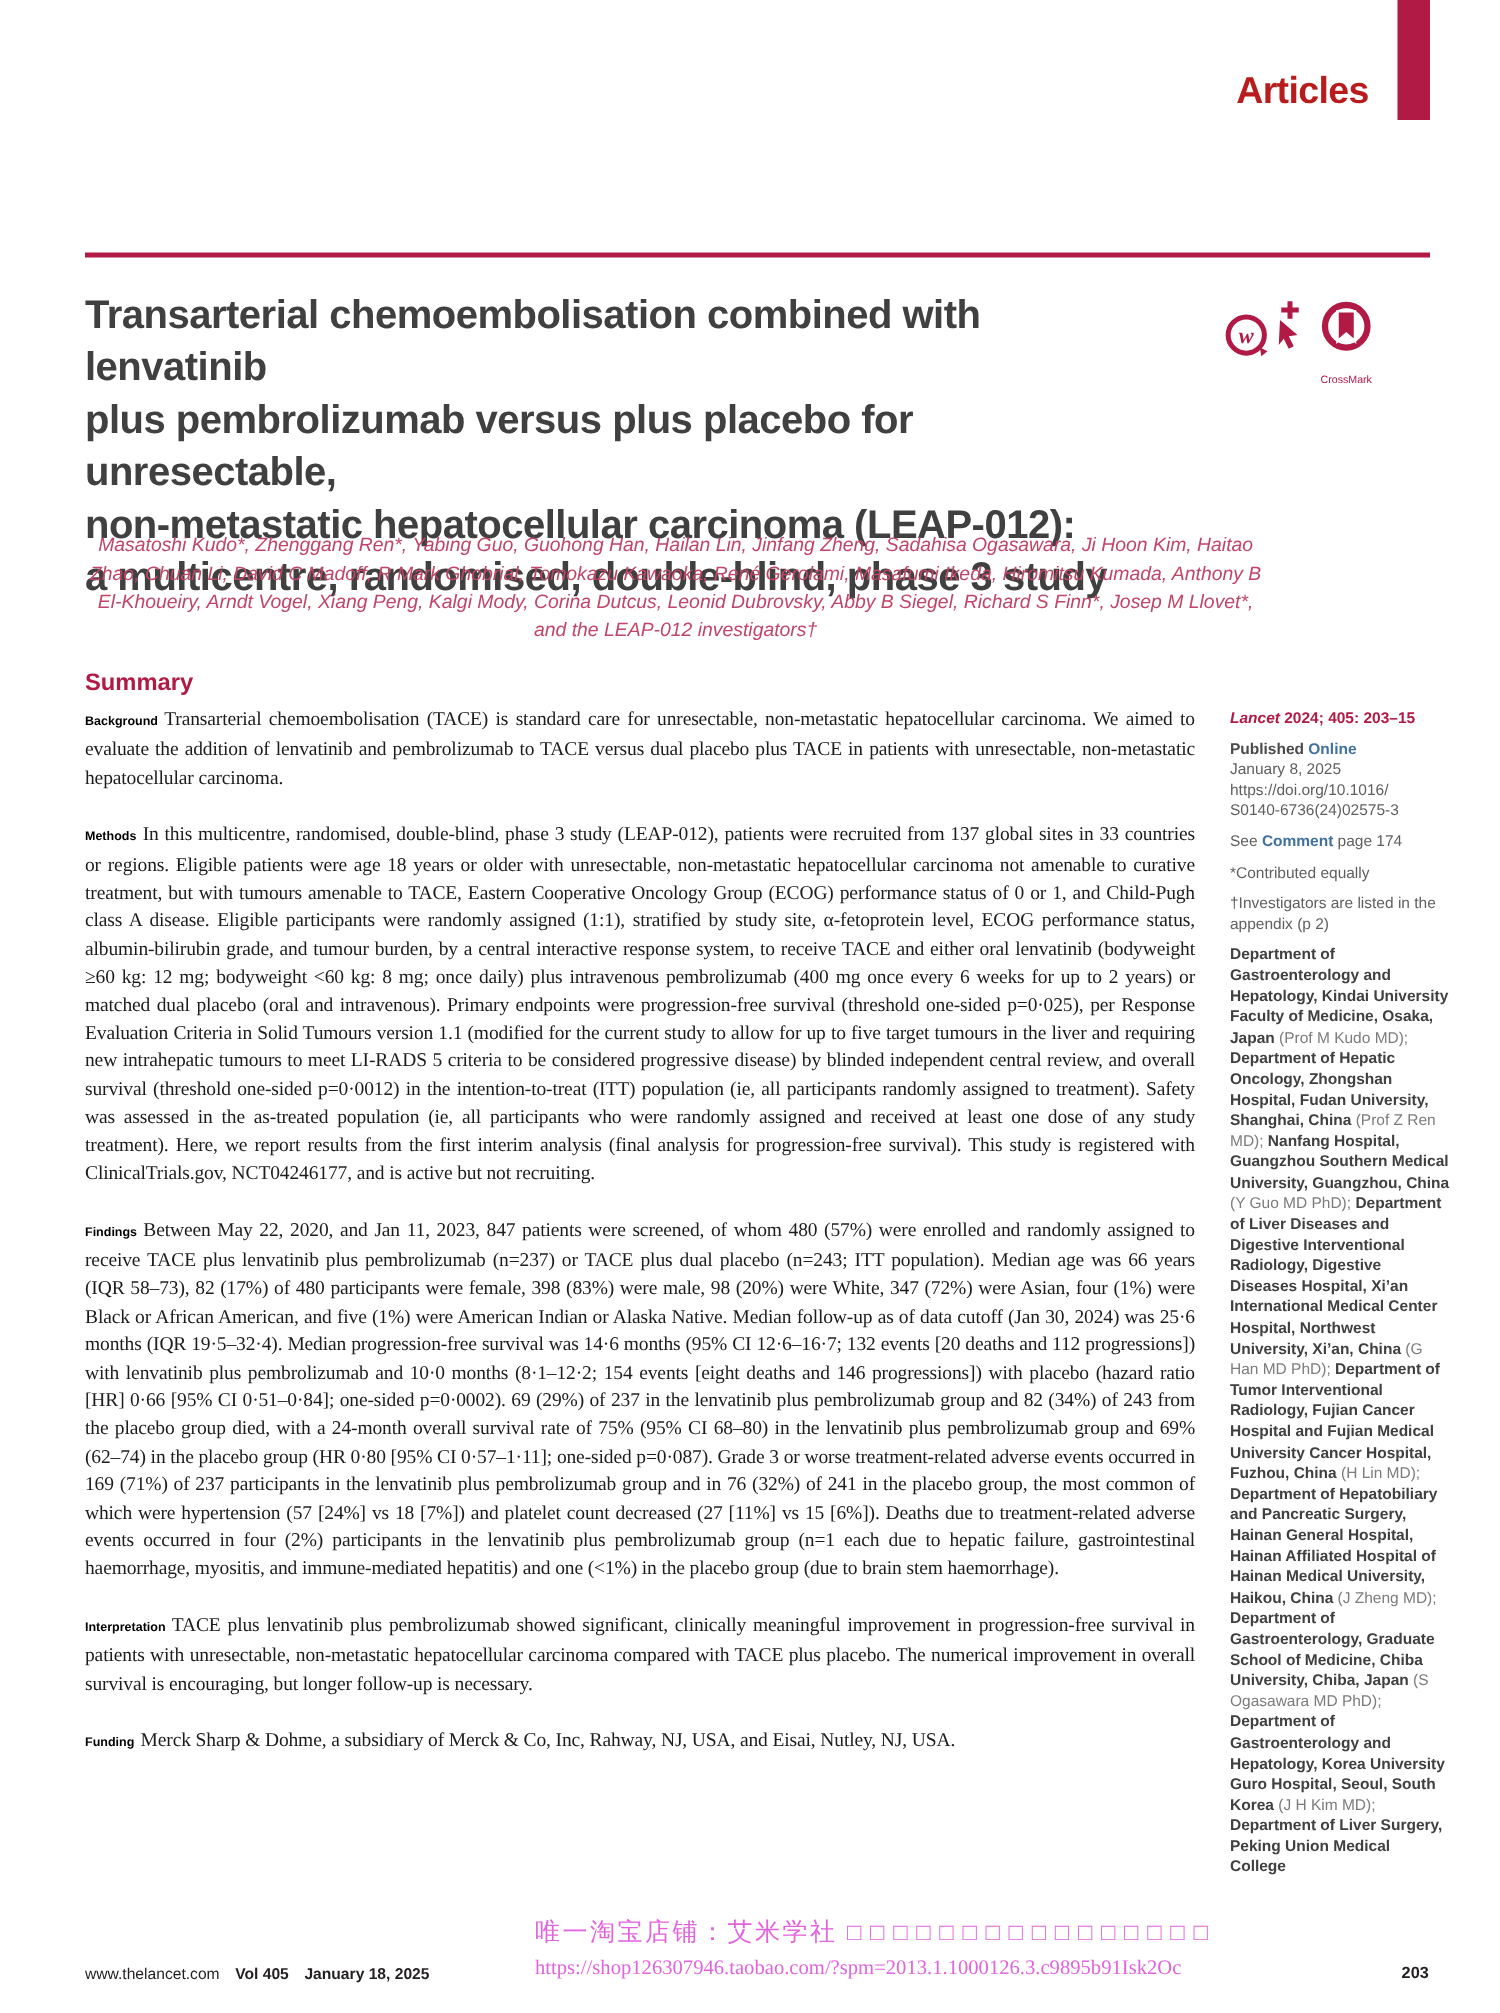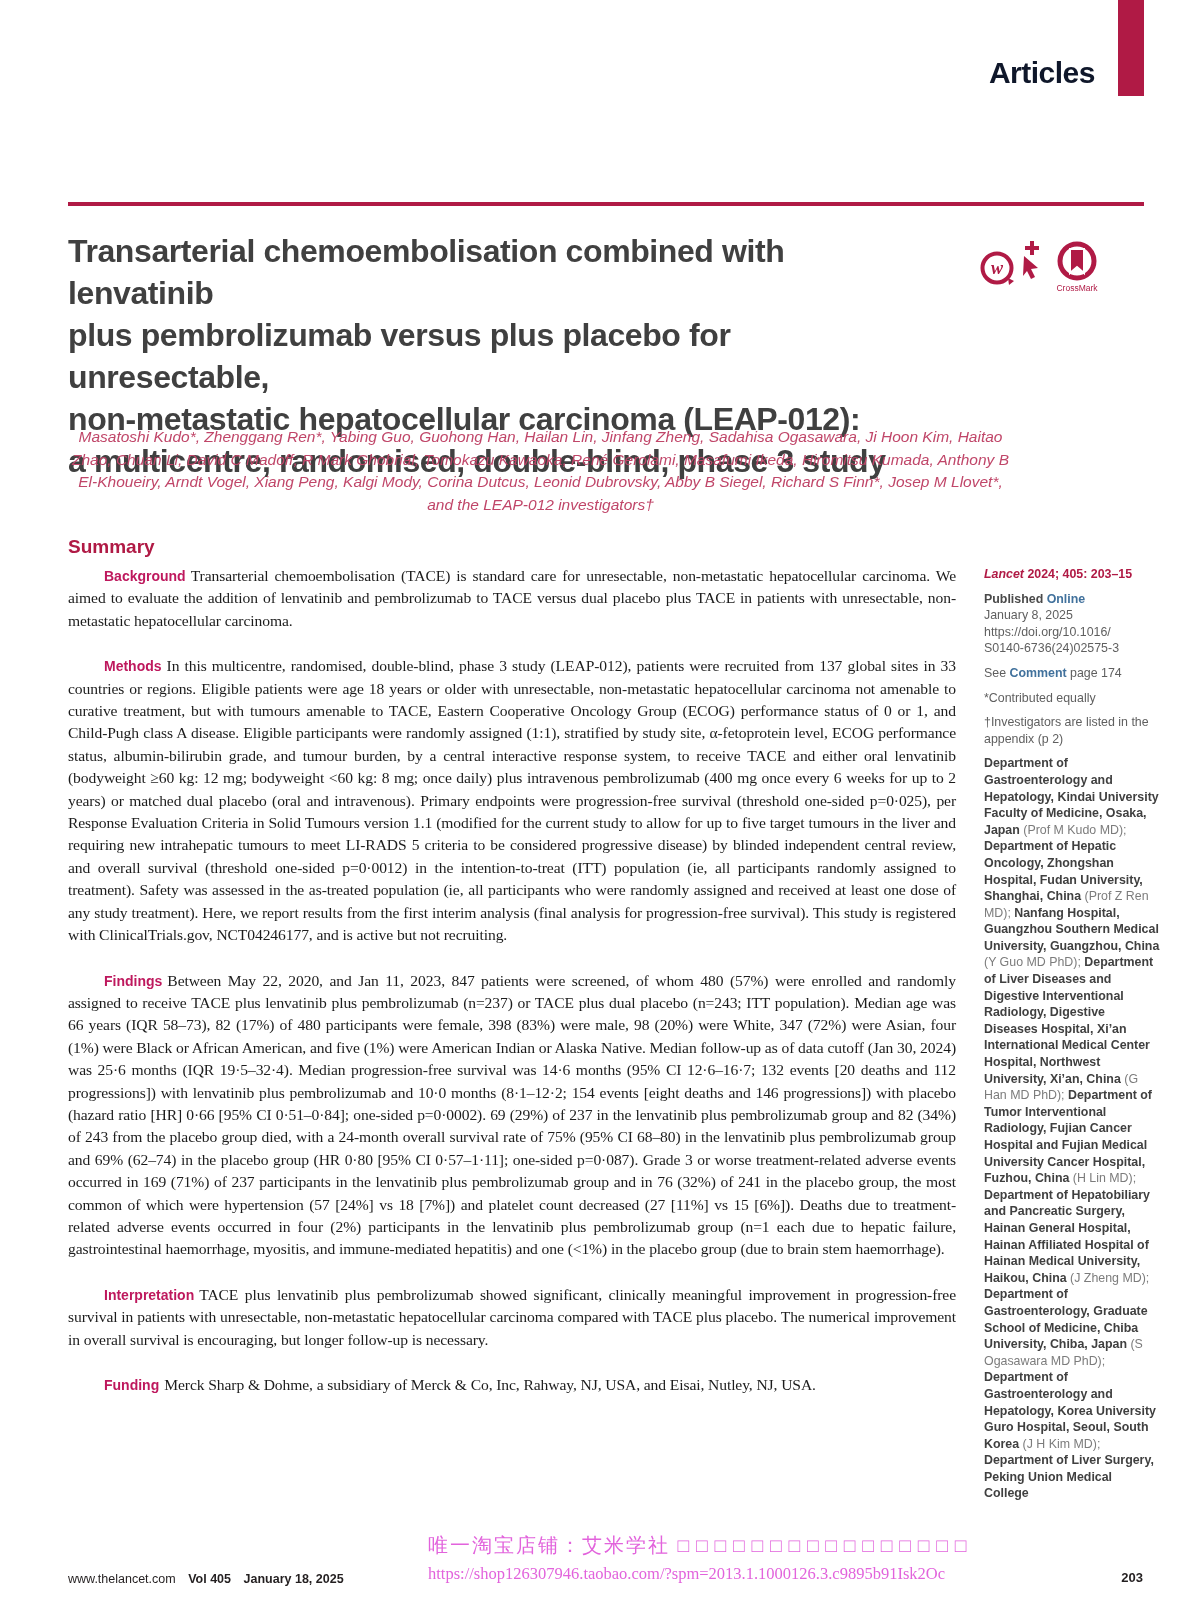--- a/index.html
+++ b/index.html
@@ -5,45 +5,45 @@
   * { margin:0; padding:0; box-sizing:border-box; }
   html,body { background:#ffffff; }
   .page {
     position:relative; width:1200px; height:1610px; background:#ffffff;
     font-family:"Liberation Sans", sans-serif; overflow:hidden;
   }
   
   .corner-bar { position:absolute; left:1118px; top:0; width:26px; height:96px; background:#b01a45; }
   .articles-label {
     position:absolute; right:105px; top:56px; font-size:30px; font-weight:bold;
-    color:#0f172a; letter-spacing:-0.5px;margin-left:16px;
+    color:#b91c1c; letter-spacing:-0.5px;margin-left:16px;
   }
   .red-rule { position:absolute; left:68px; top:202px; width:1076px; height:4px; background:#b01a45; }
   
   .title {
     position:absolute; left:68px; top:230px; width:870px;
     font-size:32px; line-height:42px; font-weight:bold; color:#404040; letter-spacing:-0.4px;
   }
   .title-icons { position:absolute; left:978px; top:240px; width:150px; display:flex; gap:10px; align-items:flex-start; }
-  .crossmark-wrap { display:flex; flex-direction:column; align-items:center; }
+  .crossmark-wrap { display:flex; flex-direction:column; align-items:center;gap:15px; }
   .crossmark-text { font-size:8.5px; color:#b01a45; margin-top:1px; }
   
   .authors {
     position:absolute; left:68px; top:426px; width:945px;
     font-style:italic; color:#c04669; font-size:15.5px; line-height:22.5px;text-align:center;
   }
   
   .main-col { position:absolute; left:68px; top:536px; width:888px; color:#1c1c1c; }
   .summary-heading { font-size:19px; font-weight:bold; color:#b01a45; margin-bottom:7px; }
   .para {
     font-family:"Liberation Serif", serif; font-size:15.6px; line-height:22.4px;
     text-align:justify; margin-bottom:23px; letter-spacing:-0.1px;
   }
-  .lead { font-family:"Liberation Sans", sans-serif; font-weight:bold; color:#be185d;
-          font-size:14px; margin-right:5px; letter-spacing:0;margin-left:36px; }
+  .lead { font-family:"Liberation Sans", sans-serif; font-weight:bold; color:#000000;
+          font-size:10px; margin-right:5px; letter-spacing:0; }
   
   .sidebar { position:absolute; left:972px; top:566px; width:176px; font-size:12.4px; line-height:16.6px;margin-left:12px; }
   .sidebar p { margin-bottom:8px; }
   .citation { color:#b01a45; font-weight:bold; }
   .cit-journal { font-style:italic; }
   .sb-strong { color:#4a4a4a; font-weight:bold; }
   .sb-gray { color:#5f5f5f; }
   .sb-link { color:#41719c; font-weight:bold; text-decoration:none; cursor:pointer; }
   .fn { color:#5f5f5f; }
   .affiliations { }

